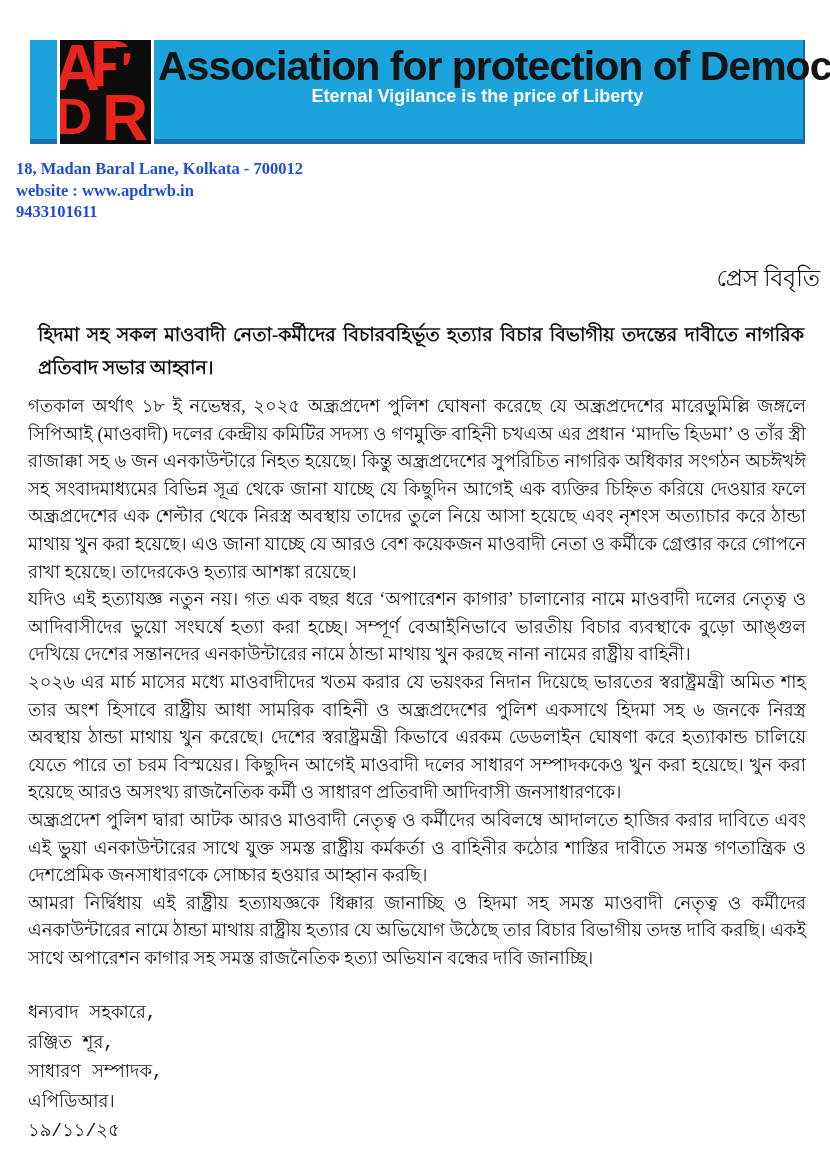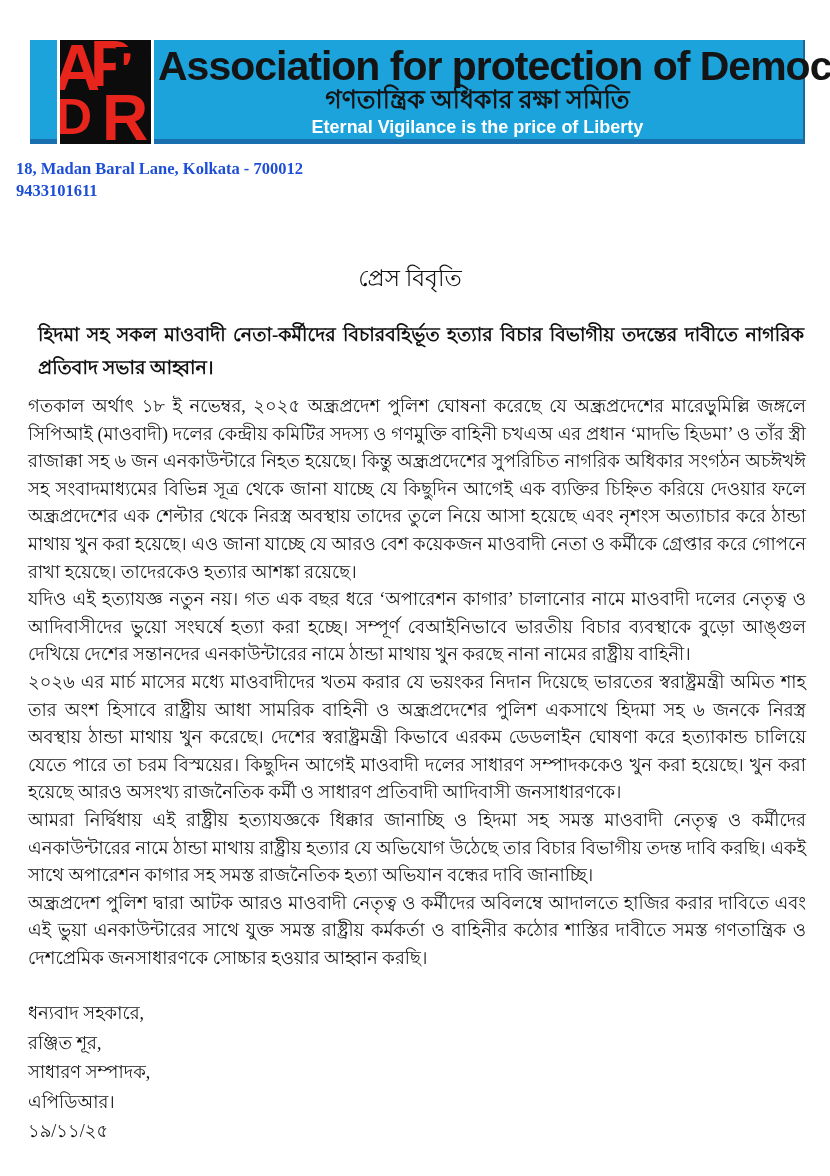--- a/index.html
+++ b/index.html
@@ -80,21 +80,21 @@
     font-family:"Liberation Serif","DejaVu Serif",serif;
     font-weight:bold;
     font-size:16.5px;
     line-height:21.5px;
     color:#1d4ed8;
   }
 
   
   .doc-title{
     position:absolute;left:0;right:10px;top:260px;
-    text-align:center;
+    text-align:right;
     font-size:23px;
     color:#111;
   }
   .doc-heading{
     position:absolute;left:38px;right:26px;top:318px;
     font-weight:bold;
     font-size:19px;
     line-height:33px;
     text-align:justify;
     color:#111;
@@ -106,58 +106,59 @@
     text-align:justify;
     color:#141414;
     margin-top:8px;
   }
   .doc-body p{margin:0;padding:0;}
   .closing{
     position:absolute;left:28px;top:999px;
     font-size:18px;
     line-height:29.5px;
     color:#141414;
+    font-family:Liberation Mono, monospace;
   }
 </style>
 </head>
 <body>
 
 <div class="page">
 
   <div class="banner">
     <div class="logo">
       <span class="l red  l-a">A</span>
       <span class="l red  l-p1">P</span>
       <span class="l dark l-p2">P</span>
       <span class="l red  l-d">D</span>
       <span class="l dark l-r1">R</span>
       <span class="l red  l-r2">R</span>
     </div>
     <div class="header-text">
       <div class="org-en">Association for protection of Democratic Rights</div>
-      <div class="org-bn">গণতান্ত্রিক অধিকার রক্ষা সমিতি</div>
       <div class="tagline">Eternal Vigilance is the price of Liberty</div>
     </div>
   </div>
 
   <div class="contact">
     <div>18, Madan Baral Lane, Kolkata - 700012</div>
+    <div>website : www.apdrwb.in</div>
     <div>9433101611</div>
   </div>
 
   <div class="doc-title">প্রেস বিবৃতি</div>
 
   <div class="doc-heading">হিদমা সহ  সকল মাওবাদী নেতা-কর্মীদের বিচারবহির্ভূত  হত্যার বিচার বিভাগীয় তদন্তের দাবীতে  নাগরিক প্রতিবাদ  সভার আহ্বান।</div>
 
   <div class="doc-body">
     <p>গতকাল অর্থাৎ ১৮ ই নভেম্বর, ২০২৫ অন্ধ্রপ্রদেশ পুলিশ ঘোষনা করেছে যে অন্ধ্রপ্রদেশের মারেড়ুমিল্লি জঙ্গলে সিপিআই (মাওবাদী) দলের কেন্দ্রীয় কমিটির সদস্য ও গণমুক্তি বাহিনী চখএঅ এর প্রধান ‘মাদভি হিডমা’ ও তাঁর স্ত্রী রাজাক্কা সহ ৬ জন এনকাউন্টারে নিহত হয়েছে। কিন্তু অন্ধ্রপ্রদেশের সুপরিচিত নাগরিক অধিকার  সংগঠন অচঈখঈ সহ সংবাদমাধ্যমের বিভিন্ন সূত্র থেকে জানা যাচ্ছে যে কিছুদিন আগেই এক ব্যক্তির চিহ্নিত করিয়ে দেওয়ার ফলে অন্ধ্রপ্রদেশের এক শেল্টার থেকে নিরস্ত্র অবস্থায় তাদের তুলে নিয়ে আসা হয়েছে এবং নৃশংস অত্যাচার করে ঠান্ডা মাথায় খুন করা হয়েছে। এও জানা যাচ্ছে যে আরও বেশ কয়েকজন মাওবাদী নেতা ও কর্মীকে গ্রেপ্তার করে গোপনে রাখা হয়েছে। তাদেরকেও হত্যার আশঙ্কা রয়েছে।</p>
     <p>যদিও এই হত্যাযজ্ঞ নতুন নয়। গত এক বছর ধরে ‘অপারেশন কাগার’ চালানোর নামে মাওবাদী দলের নেতৃত্ব ও আদিবাসীদের ভুয়ো সংঘর্ষে হত্যা করা হচ্ছে। সম্পূর্ণ বেআইনিভাবে ভারতীয় বিচার ব্যবস্থাকে বুড়ো আঙ্গুল দেখিয়ে দেশের সন্তানদের এনকাউন্টারের নামে ঠান্ডা মাথায় খুন করছে নানা নামের রাষ্ট্রীয় বাহিনী।</p>
     <p>২০২৬ এর মার্চ মাসের মধ্যে মাওবাদীদের খতম করার যে ভয়ংকর  নিদান দিয়েছে ভারতের স্বরাষ্ট্রমন্ত্রী অমিত শাহ তার অংশ হিসাবে রাষ্ট্রীয় আধা সামরিক বাহিনী ও অন্ধ্রপ্রদেশের পুলিশ একসাথে হিদমা সহ ৬ জনকে নিরস্ত্র অবস্থায় ঠান্ডা মাথায় খুন করেছে। দেশের স্বরাষ্ট্রমন্ত্রী  কিভাবে এরকম ডেডলাইন ঘোষণা করে হত্যাকান্ড চালিয়ে যেতে পারে তা চরম বিস্ময়ের।  কিছুদিন আগেই মাওবাদী দলের সাধারণ সম্পাদককেও খুন করা হয়েছে। খুন করা হয়েছে আরও অসংখ্য রাজনৈতিক কর্মী ও সাধারণ প্রতিবাদী আদিবাসী জনসাধারণকে।</p>
+    <p>অন্ধ্রপ্রদেশ পুলিশ দ্বারা আটক আরও মাওবাদী নেতৃত্ব ও কর্মীদের অবিলম্বে আদালতে হাজির করার দাবিতে এবং এই ভুয়া এনকাউন্টারের সাথে যুক্ত সমস্ত রাষ্ট্রীয় কর্মকর্তা ও  বাহিনীর কঠোর শাস্তির দাবীতে সমস্ত গণতান্ত্রিক ও দেশপ্রেমিক জনসাধারণকে সোচ্চার হওয়ার আহ্বান করছি।</p>
     <p>আমরা নির্দ্বিধায় এই রাষ্ট্রীয় হত্যাযজ্ঞকে ধিক্কার জানাচ্ছি ও  হিদমা সহ সমস্ত মাওবাদী নেতৃত্ব ও কর্মীদের এনকাউন্টারের নামে ঠান্ডা মাথায় রাষ্ট্রীয় হত্যার যে অভিযোগ উঠেছে তার বিচার বিভাগীয় তদন্ত দাবি করছি। একই সাথে অপারেশন কাগার সহ সমস্ত রাজনৈতিক হত্যা অভিযান বন্ধের দাবি জানাচ্ছি।</p>
-    <p>অন্ধ্রপ্রদেশ পুলিশ দ্বারা আটক আরও মাওবাদী নেতৃত্ব ও কর্মীদের অবিলম্বে আদালতে হাজির করার দাবিতে এবং এই ভুয়া এনকাউন্টারের সাথে যুক্ত সমস্ত রাষ্ট্রীয় কর্মকর্তা ও  বাহিনীর কঠোর শাস্তির দাবীতে সমস্ত গণতান্ত্রিক ও দেশপ্রেমিক জনসাধারণকে সোচ্চার হওয়ার আহ্বান করছি।</p>
   </div>
 
   <div class="closing">
     <div>ধন্যবাদ সহকারে,</div>
     <div>রঞ্জিত শূর,</div>
     <div>সাধারণ সম্পাদক,</div>
     <div>এপিডিআর।</div>
     <div>১৯/১১/২৫</div>
   </div>
 

